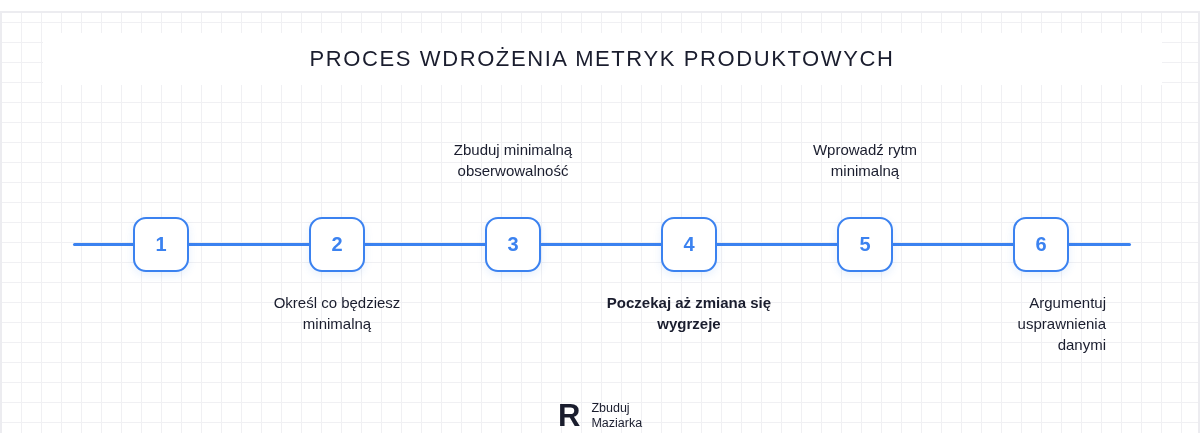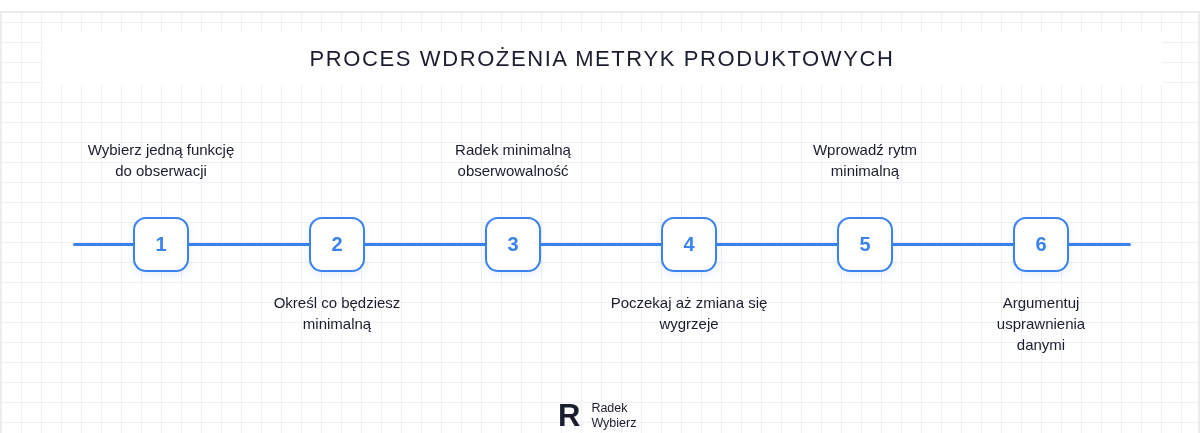--- a/index.html
+++ b/index.html
@@ -59,38 +59,37 @@
   </style>
 </head>
 <body>
 
 <div class="canvas">
   <div class="title-band"></div>
   <div class="title">PROCES WDROŻENIA METRYK PRODUKTOWYCH</div>
 
   <div class="timeline-line"></div>
 
-  <div class="label above" style="left:84px; width:150px;">Wybierz jedną funkcję do obserwacji</div>
   <div class="step" style="left:131px;">1</div>
 
   <div class="label below" style="left:255px; width:160px;">Określ co będziesz minimalną</div>
   <div class="step" style="left:307px;">2</div>
 
-  <div class="label above" style="left:431px; width:160px;">Radek minimalną obserwowalność</div>
+  <div class="label above" style="left:431px; width:160px;">Zbuduj minimalną obserwowalność</div>
   <div class="step" style="left:483px;">3</div>
 
-  <div class="label below" style="left:602px; width:170px;">Poczekaj aż zmiana się wygrzeje</div>
+  <div class="label below" style="left:602px; width:170px;font-weight:bold;">Poczekaj aż zmiana się wygrzeje</div>
   <div class="step" style="left:659px;">4</div>
 
   <div class="label above" style="left:788px; width:150px;">Wprowadź rytm minimalną</div>
   <div class="step" style="left:835px;">5</div>
 
-  <div class="label below" style="left:974px; width:130px;">Argumentuj usprawnienia danymi</div>
+  <div class="label below" style="left:974px; width:130px;text-align:right;">Argumentuj usprawnienia danymi</div>
   <div class="step" style="left:1011px;">6</div>
 
   <div class="logo">
     <span class="logo-mark">R</span>
     <div class="logo-text">
-      <div>Radek</div>
-      <div>Wybierz</div>
+      <div>Zbuduj</div>
+      <div>Maziarka</div>
     </div>
   </div>
 </div>
 
 </body></html>

